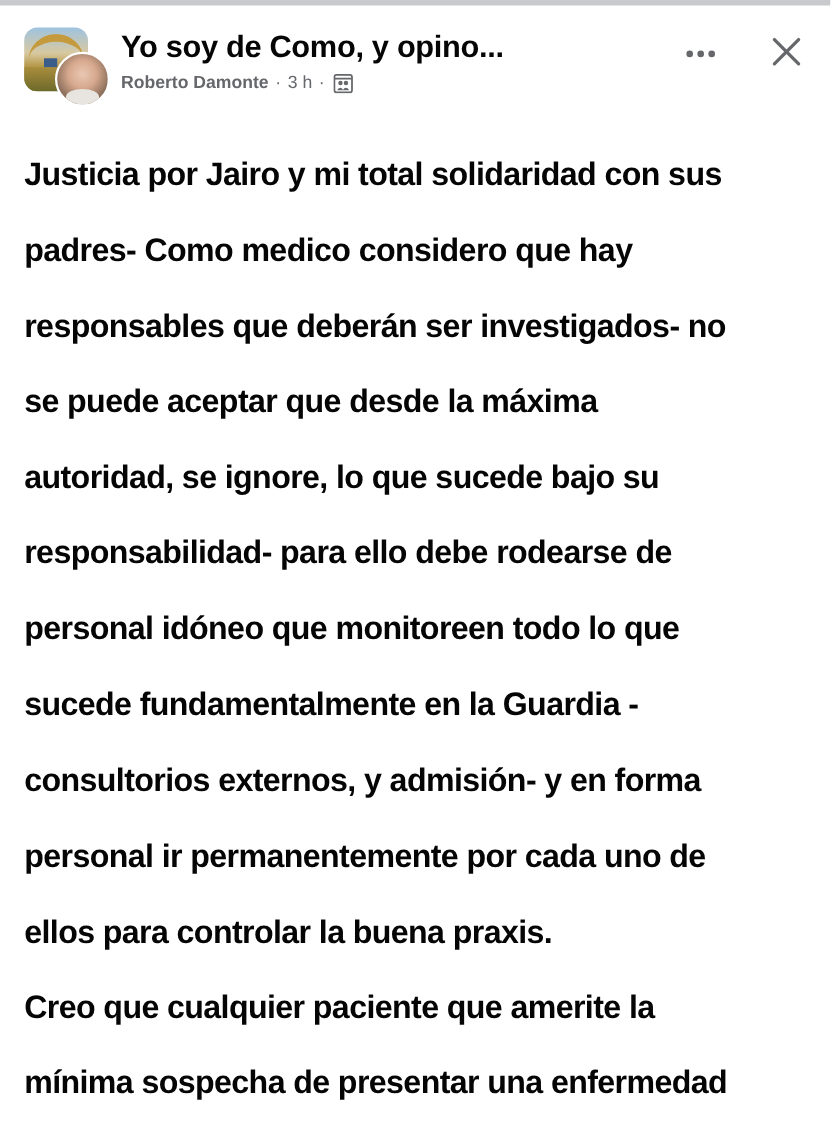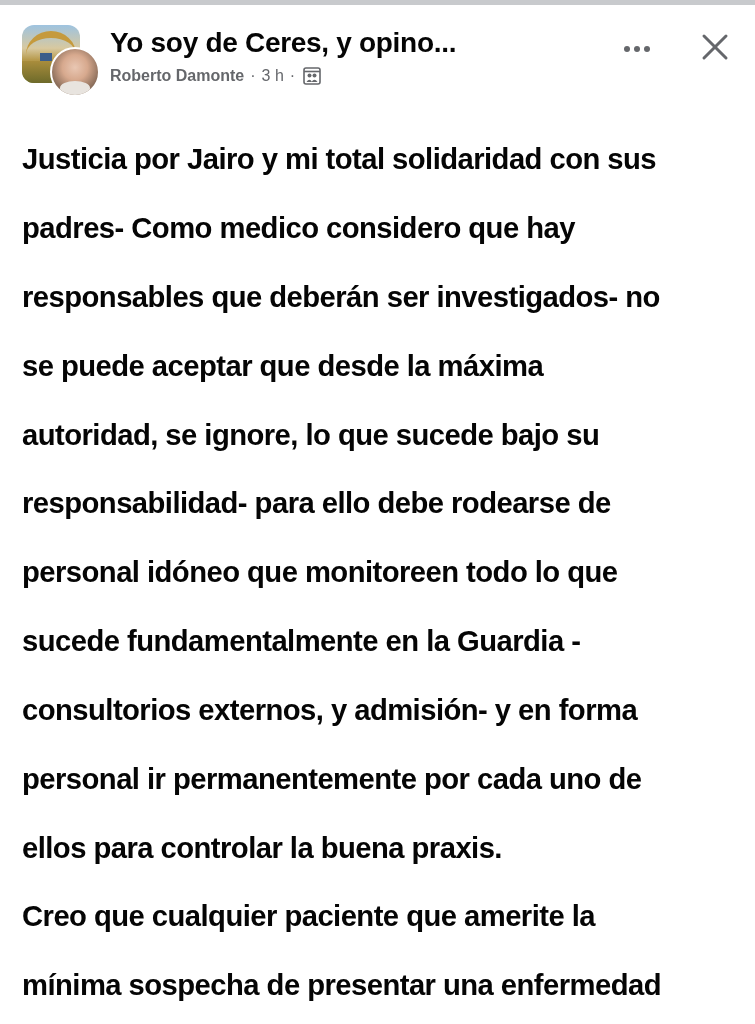--- a/index.html
+++ b/index.html
@@ -86,21 +86,21 @@
     <div class="group-avatar">
       <div class="wheat"></div>
       <div class="field"></div>
       <div class="tractor"></div>
     </div>
     <div class="user-avatar">
       <div class="hair"></div>
     </div>
   </div>
 
-  <div class="title">Yo soy de Ceres, y opino...</div>
+  <div class="title">Yo soy de Como, y opino...</div>
 
   <div class="meta">
     <span>Roberto Damonte</span>
     <span class="sep">·</span>
     <span class="time">3 h</span>
     <span class="sep">·</span>
     <span class="group-icon">
       <svg width="18" height="18" viewBox="0 0 18 18">
         <rect x="1" y="1" width="16" height="16" rx="2" fill="none" stroke="#65676b" stroke-width="1.6"></rect>
         <line x1="1" y1="4.5" x2="17" y2="4.5" stroke="#65676b" stroke-width="1.6"></line>

